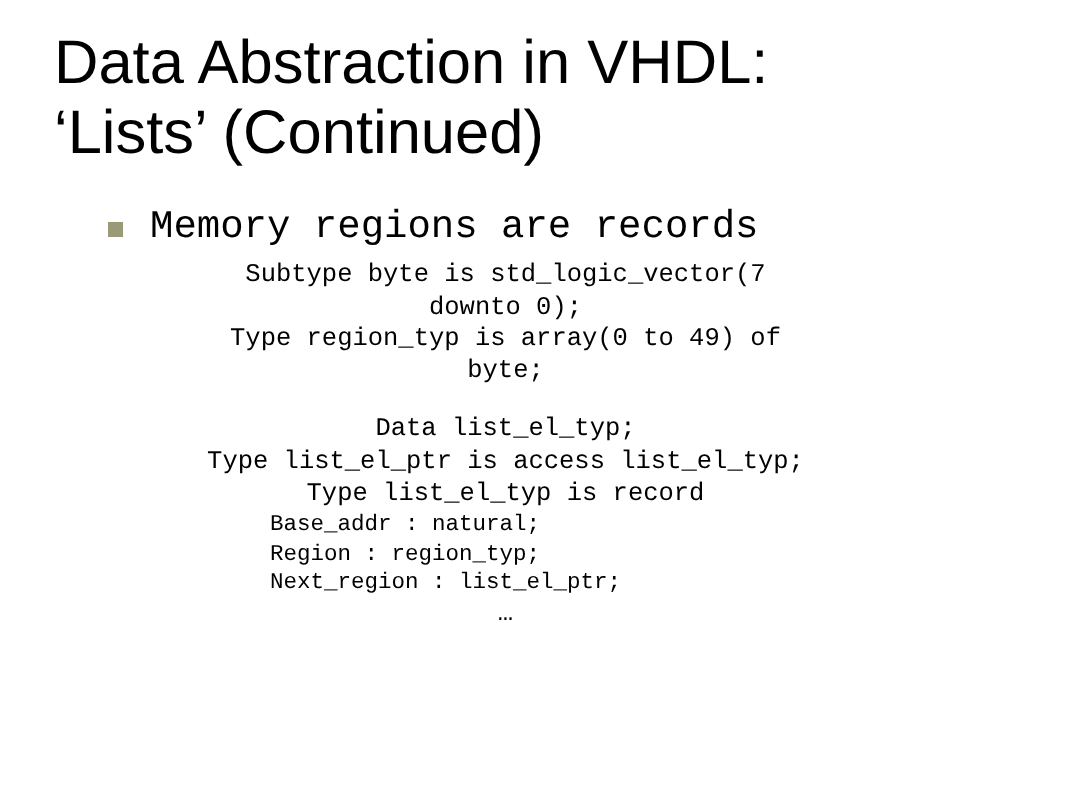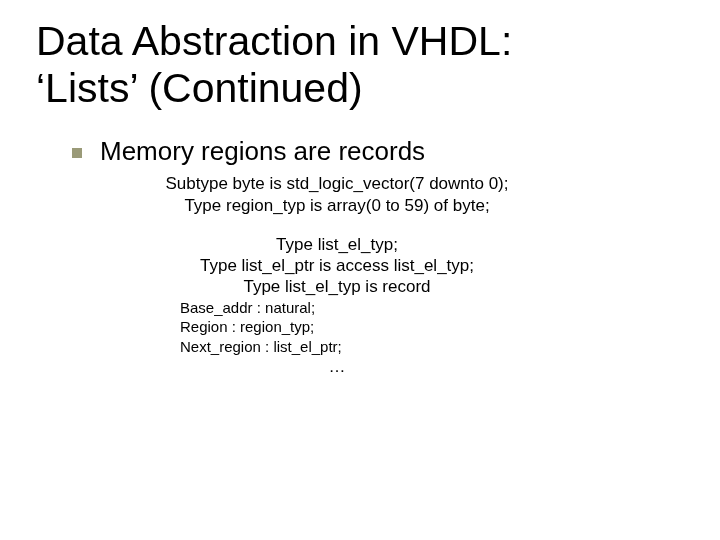--- a/index.html
+++ b/index.html
@@ -21,20 +21,21 @@
   }
   .title {
     font-size: 41px;
     line-height: 1.15;
     font-weight: 400;
     letter-spacing: 0px;
     margin-bottom: 24px;
   }
   .body {
     padding-left: 36px;
+    font-family: Liberation Mono, monospace;
   }
   .bullet-row {
     display: flex;
     align-items: flex-start;
     margin-bottom: 6px;
   }
   .bullet-square {
     width: 10px;
     height: 10px;
     background: #9a9a78;
@@ -79,25 +80,25 @@
 
   <div class="body">
 
     <div class="bullet-row">
       <div class="bullet-square"></div>
       <div class="bullet-text">Memory regions are records</div>
     </div>
 
 
     <div class="level2">Subtype byte is std_logic_vector(7 downto 0);</div>
-    <div class="level2">Type region_typ is array(0 to 59) of byte;</div>
+    <div class="level2">Type region_typ is array(0 to 49) of byte;</div>
 
     <div class="gap"></div>
 
-    <div class="level2">Type list_el_typ;</div>
+    <div class="level2">Data list_el_typ;</div>
     <div class="level2">Type list_el_ptr is access list_el_typ;</div>
     <div class="level2">Type list_el_typ is record</div>
 
     <div class="level3">Base_addr : natural;</div>
     <div class="level3">Region : region_typ;</div>
     <div class="level3">Next_region : list_el_ptr;</div>
 
     <div class="level2">…</div>
 
   </div>

